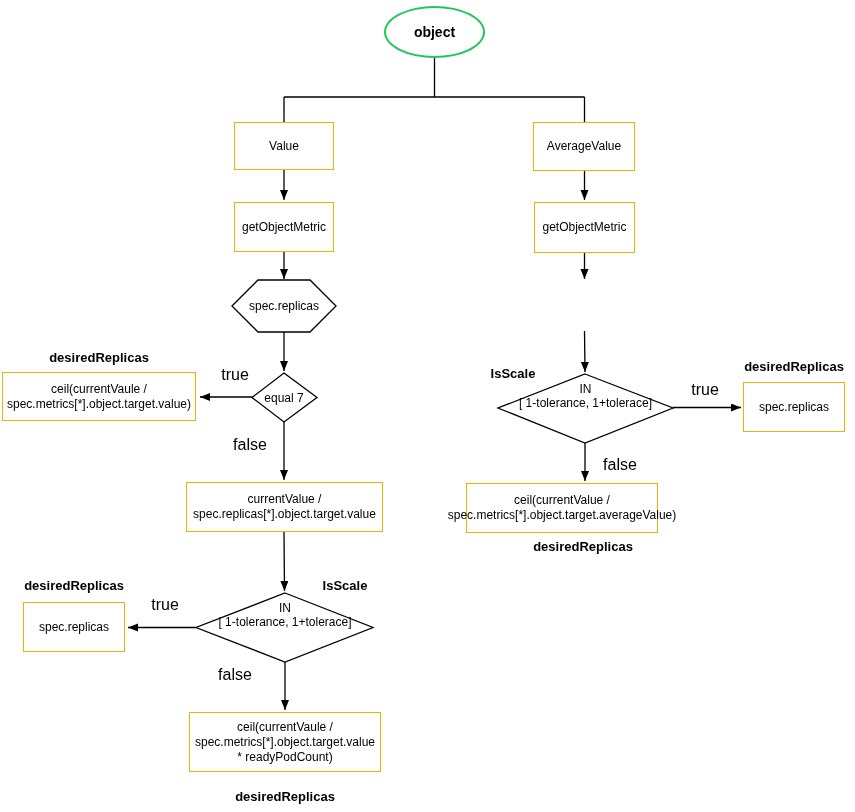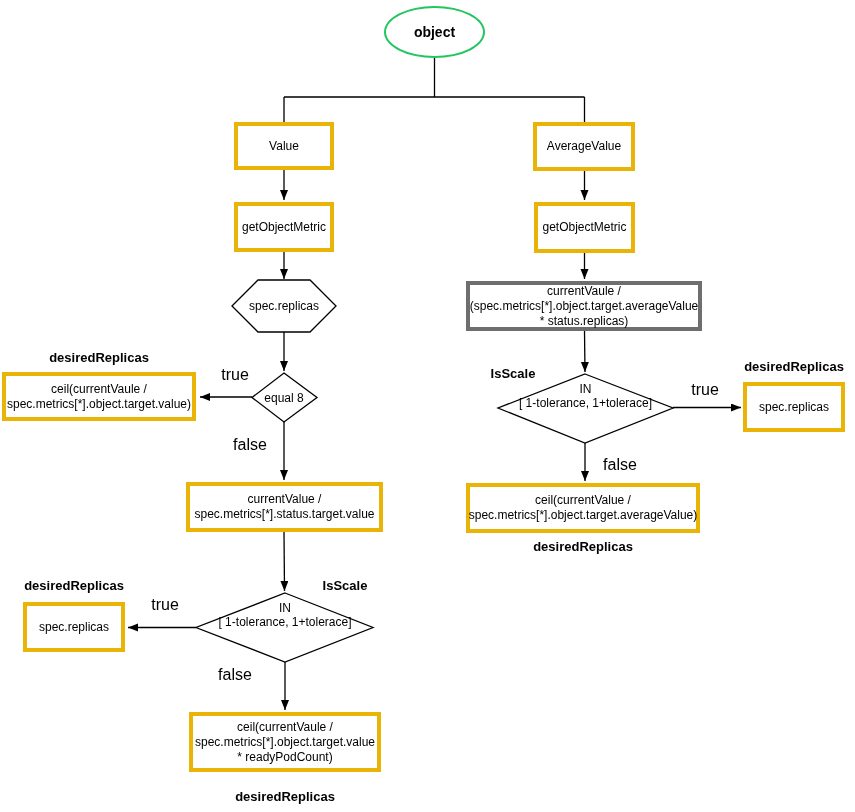--- a/index.html
+++ b/index.html
@@ -3,21 +3,21 @@
 <meta charset="utf-8">
 <style>
   html,body{margin:0;padding:0;background:#ffffff;}
   .canvas{
     position:relative;width:855px;height:812px;background:#ffffff;
     font-family:"Liberation Sans",sans-serif;color:#000000;overflow:hidden;
   }
   svg.edges{position:absolute;left:0;top:0;width:855px;height:812px;}
   .node{
     position:absolute;display:flex;align-items:center;justify-content:center;
-    text-align:center;background:#ffffff;border:4px solid #eab308;
+    text-align:center;background:#ffffff;border:1px solid #eab308;
     font-size:12px;line-height:15px;white-space:pre-line;box-sizing:border-box;
   }
   .ellipse{border:2px solid #22c55e;border-radius:50%;font-weight:bold;font-size:14px;}
   .gray-border{border-color:#6e6e6e;}
   .shape-text{
     position:absolute;display:flex;align-items:center;justify-content:center;
     text-align:center;font-size:12px;line-height:14px;white-space:pre-line;
   }
   .lbl{
     position:absolute;font-size:16px;line-height:14px;text-align:center;white-space:pre-line;
@@ -57,60 +57,57 @@
     <polygon points="284,373 317,397.5 284,422 252,397.5" fill="#ffffff" stroke="#000000" stroke-width="1.3"></polygon>
     <polygon points="285,593 373,627.5 285,662 196,627.5" fill="#ffffff" stroke="#000000" stroke-width="1.3"></polygon>
     <polygon points="585,374 673,408 585,443 498,408" fill="#ffffff" stroke="#000000" stroke-width="1.3"></polygon>
   </svg>
 
   <div class="node ellipse" style="left:384px;top:6px;width:101px;height:52px;">object</div>
 
   <div class="node" style="left:234px;top:122px;width:100px;height:48px;">Value</div>
   <div class="node" style="left:234px;top:202px;width:100px;height:50px;">getObjectMetric</div>
   <div class="shape-text" style="left:232px;top:280px;width:104px;height:52px;">spec.replicas</div>
-  <div class="shape-text" style="left:250px;top:373px;width:68px;height:49px;">equal 8</div>
+  <div class="shape-text" style="left:250px;top:373px;width:68px;height:49px;">equal 7</div>
 
   <div class="lbl bold" style="left:2px;top:351px;width:194px;">desiredReplicas</div>
   <div class="node" style="left:2px;top:372px;width:194px;height:49px;">ceil(currentVaule /
 spec.metrics[*].object.target.value)</div>
 
   <div class="lbl" style="left:210px;top:368px;width:50px;">true</div>
   <div class="lbl" style="left:230px;top:438px;width:40px;">false</div>
 
   <div class="node" style="left:186px;top:482px;width:197px;height:50px;">currentValue /
-spec.metrics[*].status.target.value</div>
+spec.replicas[*].object.target.value</div>
 
   <div class="lbl bold" style="left:315px;top:579px;width:60px;">IsScale</div>
   <div class="shape-text" style="left:196px;top:599px;width:178px;height:32px;">IN
 [ 1-tolerance, 1+tolerace]</div>
 
   <div class="lbl" style="left:140px;top:598px;width:50px;">true</div>
   <div class="lbl" style="left:210px;top:668px;width:50px;">false</div>
 
   <div class="lbl bold" style="left:23px;top:579px;width:102px;">desiredReplicas</div>
   <div class="node" style="left:23px;top:602px;width:102px;height:50px;">spec.replicas</div>
 
   <div class="node" style="left:189px;top:712px;width:192px;height:60px;">ceil(currentVaule /
 spec.metrics[*].object.target.value
 * readyPodCount)</div>
   <div class="lbl bold" style="left:189px;top:790px;width:192px;">desiredReplicas</div>
 
   <div class="node" style="left:533px;top:122px;width:102px;height:49px;">AverageValue</div>
   <div class="node" style="left:534px;top:202px;width:101px;height:51px;">getObjectMetric</div>
-  <div class="node gray-border" style="left:466px;top:281px;width:236px;height:50px;">currentVaule /
-(spec.metrics[*].object.target.averageValue
-* status.replicas)</div>
 
   <div class="lbl bold" style="left:483px;top:367px;width:60px;">IsScale</div>
   <div class="shape-text" style="left:498px;top:380px;width:175px;height:32px;">IN
 [ 1-tolerance, 1+tolerace]</div>
 
   <div class="lbl" style="left:680px;top:383px;width:50px;">true</div>
   <div class="lbl" style="left:595px;top:458px;width:50px;">false</div>
 
   <div class="lbl bold" style="left:743px;top:360px;width:102px;">desiredReplicas</div>
   <div class="node" style="left:743px;top:382px;width:102px;height:50px;">spec.replicas</div>
 
-  <div class="node" style="left:466px;top:483px;width:234px;height:50px;">ceil(currentValue /
+  <div class="node" style="left:466px;top:483px;width:192px;height:50px;">ceil(currentValue /
 spec.metrics[*].object.target.averageValue)</div>
   <div class="lbl bold" style="left:466px;top:540px;width:234px;">desiredReplicas</div>
 
 </div>
 
 </body></html>

